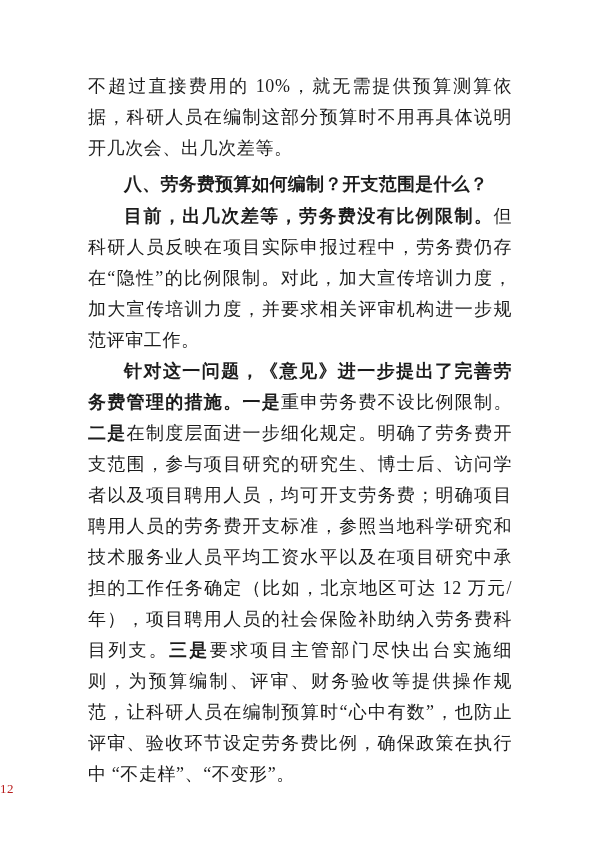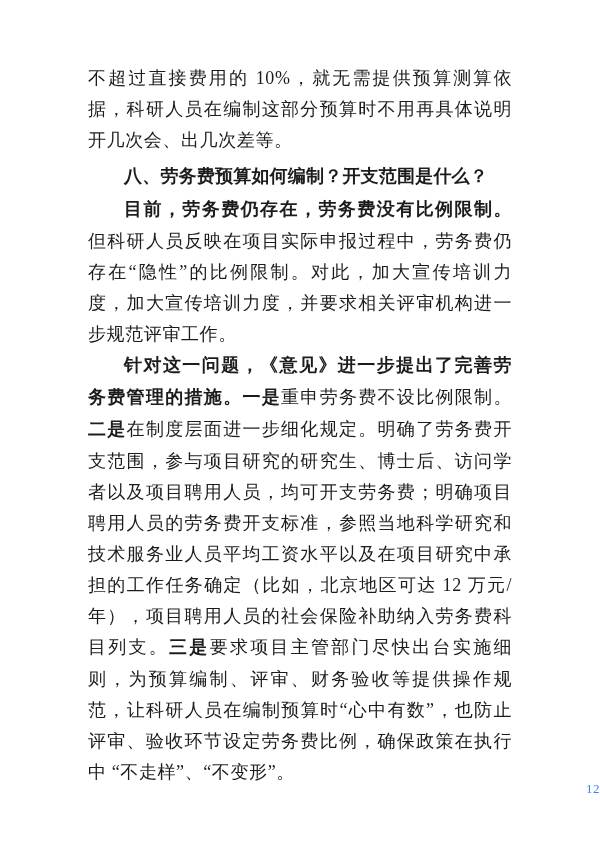--- a/index.html
+++ b/index.html
@@ -13,21 +13,21 @@
     height: 848px;
     margin: 0 auto;
     background: #ffffff;
     color: #1c1c1c;
     font-family: "Liberation Serif", "DejaVu Serif", serif;
     overflow: hidden;
   }
   .content {
     position: absolute;
     left: 88px;
-    top: 63px;
+    top: 71px;
     width: 424px;
   }
   .para {
     font-size: 18px;
     line-height: 31px;
     text-align: justify;
     text-justify: inter-ideograph;
     letter-spacing: 0.6px;
     margin: 0;
   }
@@ -41,38 +41,38 @@
     margin-top: 5px;
     margin-bottom: 1px;
     letter-spacing: 0.2px;
   }
   .content .para:nth-child(4) {
   }
   .seg {
     font-weight: normal;
   }
   .seg.bold {
-    font-family: Liberation Mono, monospace;
+    font-family: Liberation Serif, serif;
     font-weight: bold;
   }
   .page-number {
     position: absolute;
     top: 781px;
     left: 0;
     width: 100%;
-    text-align: right;
+    text-align: left;
     font-size: 13px;
-    color: #3b82f6;
+    color: #b91c1c;
     letter-spacing: 0.5px;
   }
 </style>
 </head>
 <body>
 
 <div class="page">
   <div class="content">
       <p class="para "><span class="seg">不超过直接费用的 10%，就无需提供预算测算依据，科研人员在编制这部分预算时不用再具体说明开几次会、出几次差等。</span></p>
       <p class="para heading"><span class="seg bold">八、劳务费预算如何编制？开支范围是什么？</span></p>
-      <p class="para  indent"><span class="seg bold">目前，劳务费仍存在，劳务费没有比例限制。</span><span class="seg">但科研人员反映在项目实际申报过程中，劳务费仍存在“隐性”的比例限制。对此，加大宣传培训力度，加大宣传培训力度，并要求相关评审机构进一步规范评审工作。</span></p>
+      <p class="para  indent"><span class="seg bold">目前，出几次差等，劳务费没有比例限制。</span><span class="seg">但科研人员反映在项目实际申报过程中，劳务费仍存在“隐性”的比例限制。对此，加大宣传培训力度，加大宣传培训力度，并要求相关评审机构进一步规范评审工作。</span></p>
       <p class="para  indent"><span class="seg bold">针对这一问题，《意见》进一步提出了完善劳务费管理的措施。一是</span><span class="seg">重申劳务费不设比例限制。</span><span class="seg bold">二是</span><span class="seg">在制度层面进一步细化规定。明确了劳务费开支范围，参与项目研究的研究生、博士后、访问学者以及项目聘用人员，均可开支劳务费；明确项目聘用人员的劳务费开支标准，参照当地科学研究和技术服务业人员平均工资水平以及在项目研究中承担的工作任务确定（比如，北京地区可达 12 万元/年），项目聘用人员的社会保险补助纳入劳务费科目列支。</span><span class="seg bold">三是</span><span class="seg">要求项目主管部门尽快出台实施细则，为预算编制、评审、财务验收等提供操作规范，让科研人员在编制预算时“心中有数”，也防止评审、验收环节设定劳务费比例，确保政策在执行中 “不走样”、“不变形”。</span></p>
     </div>
   <div class="page-number">12</div>
 </div>
 
 </body></html>

